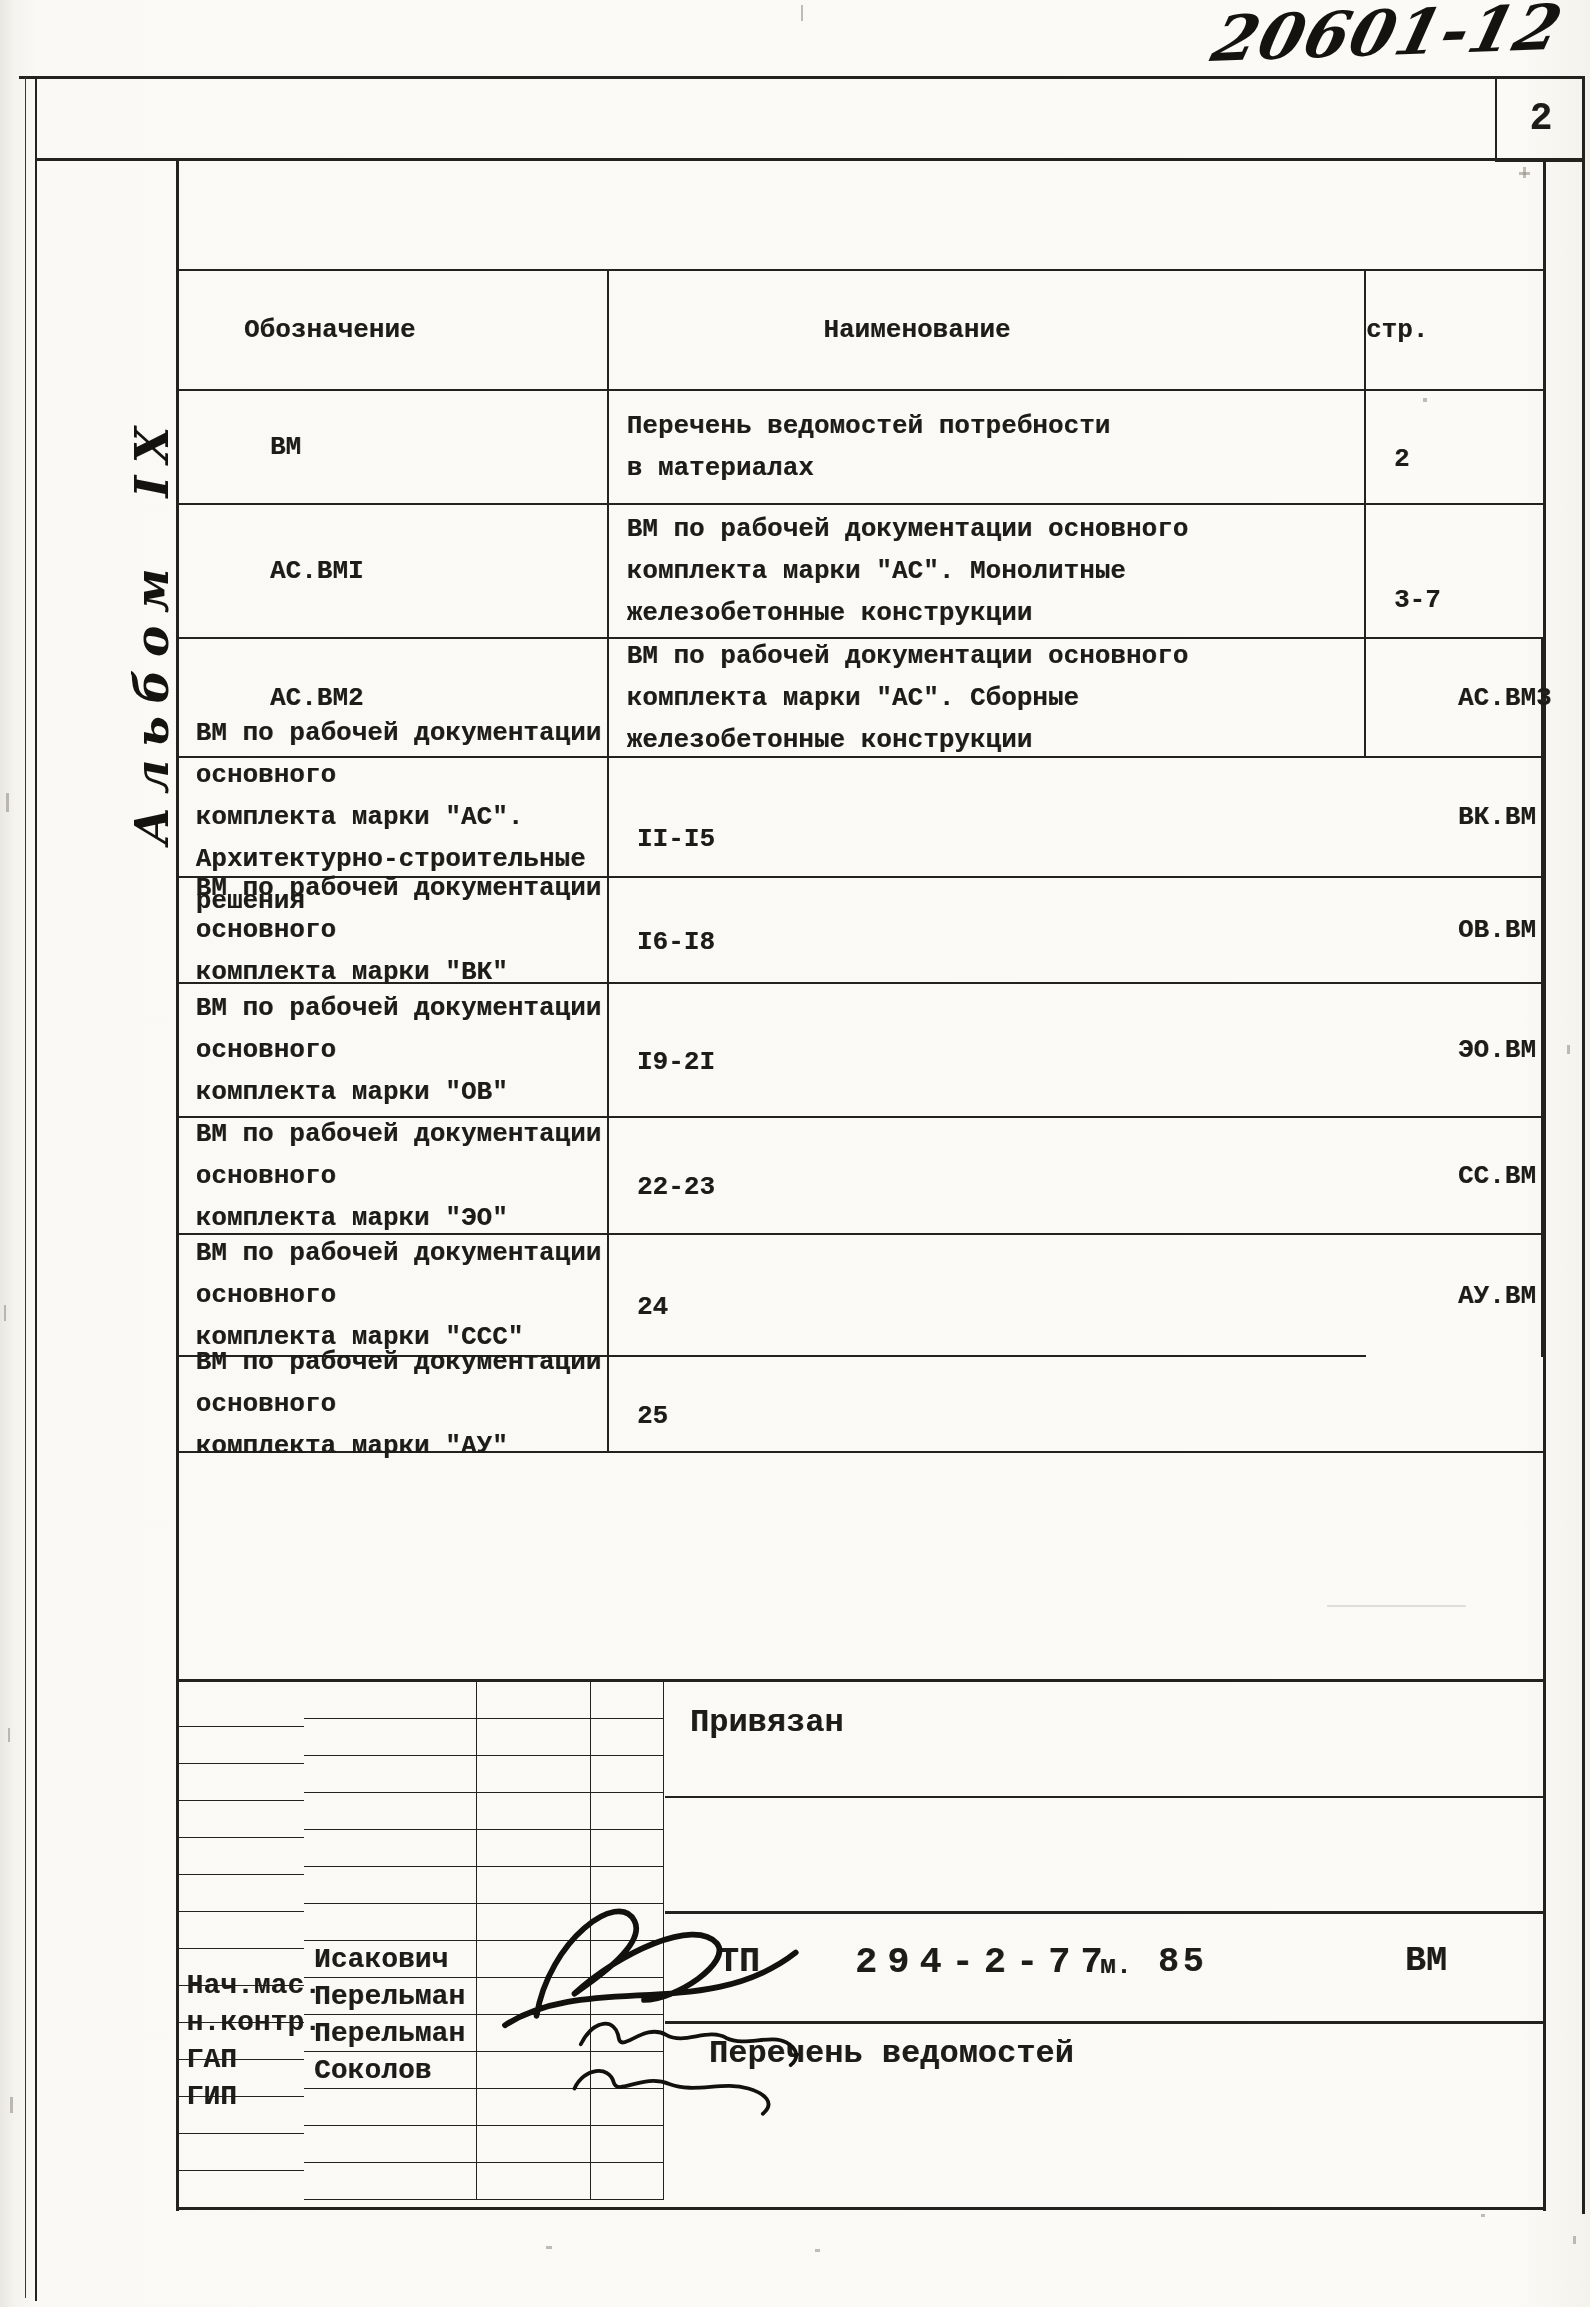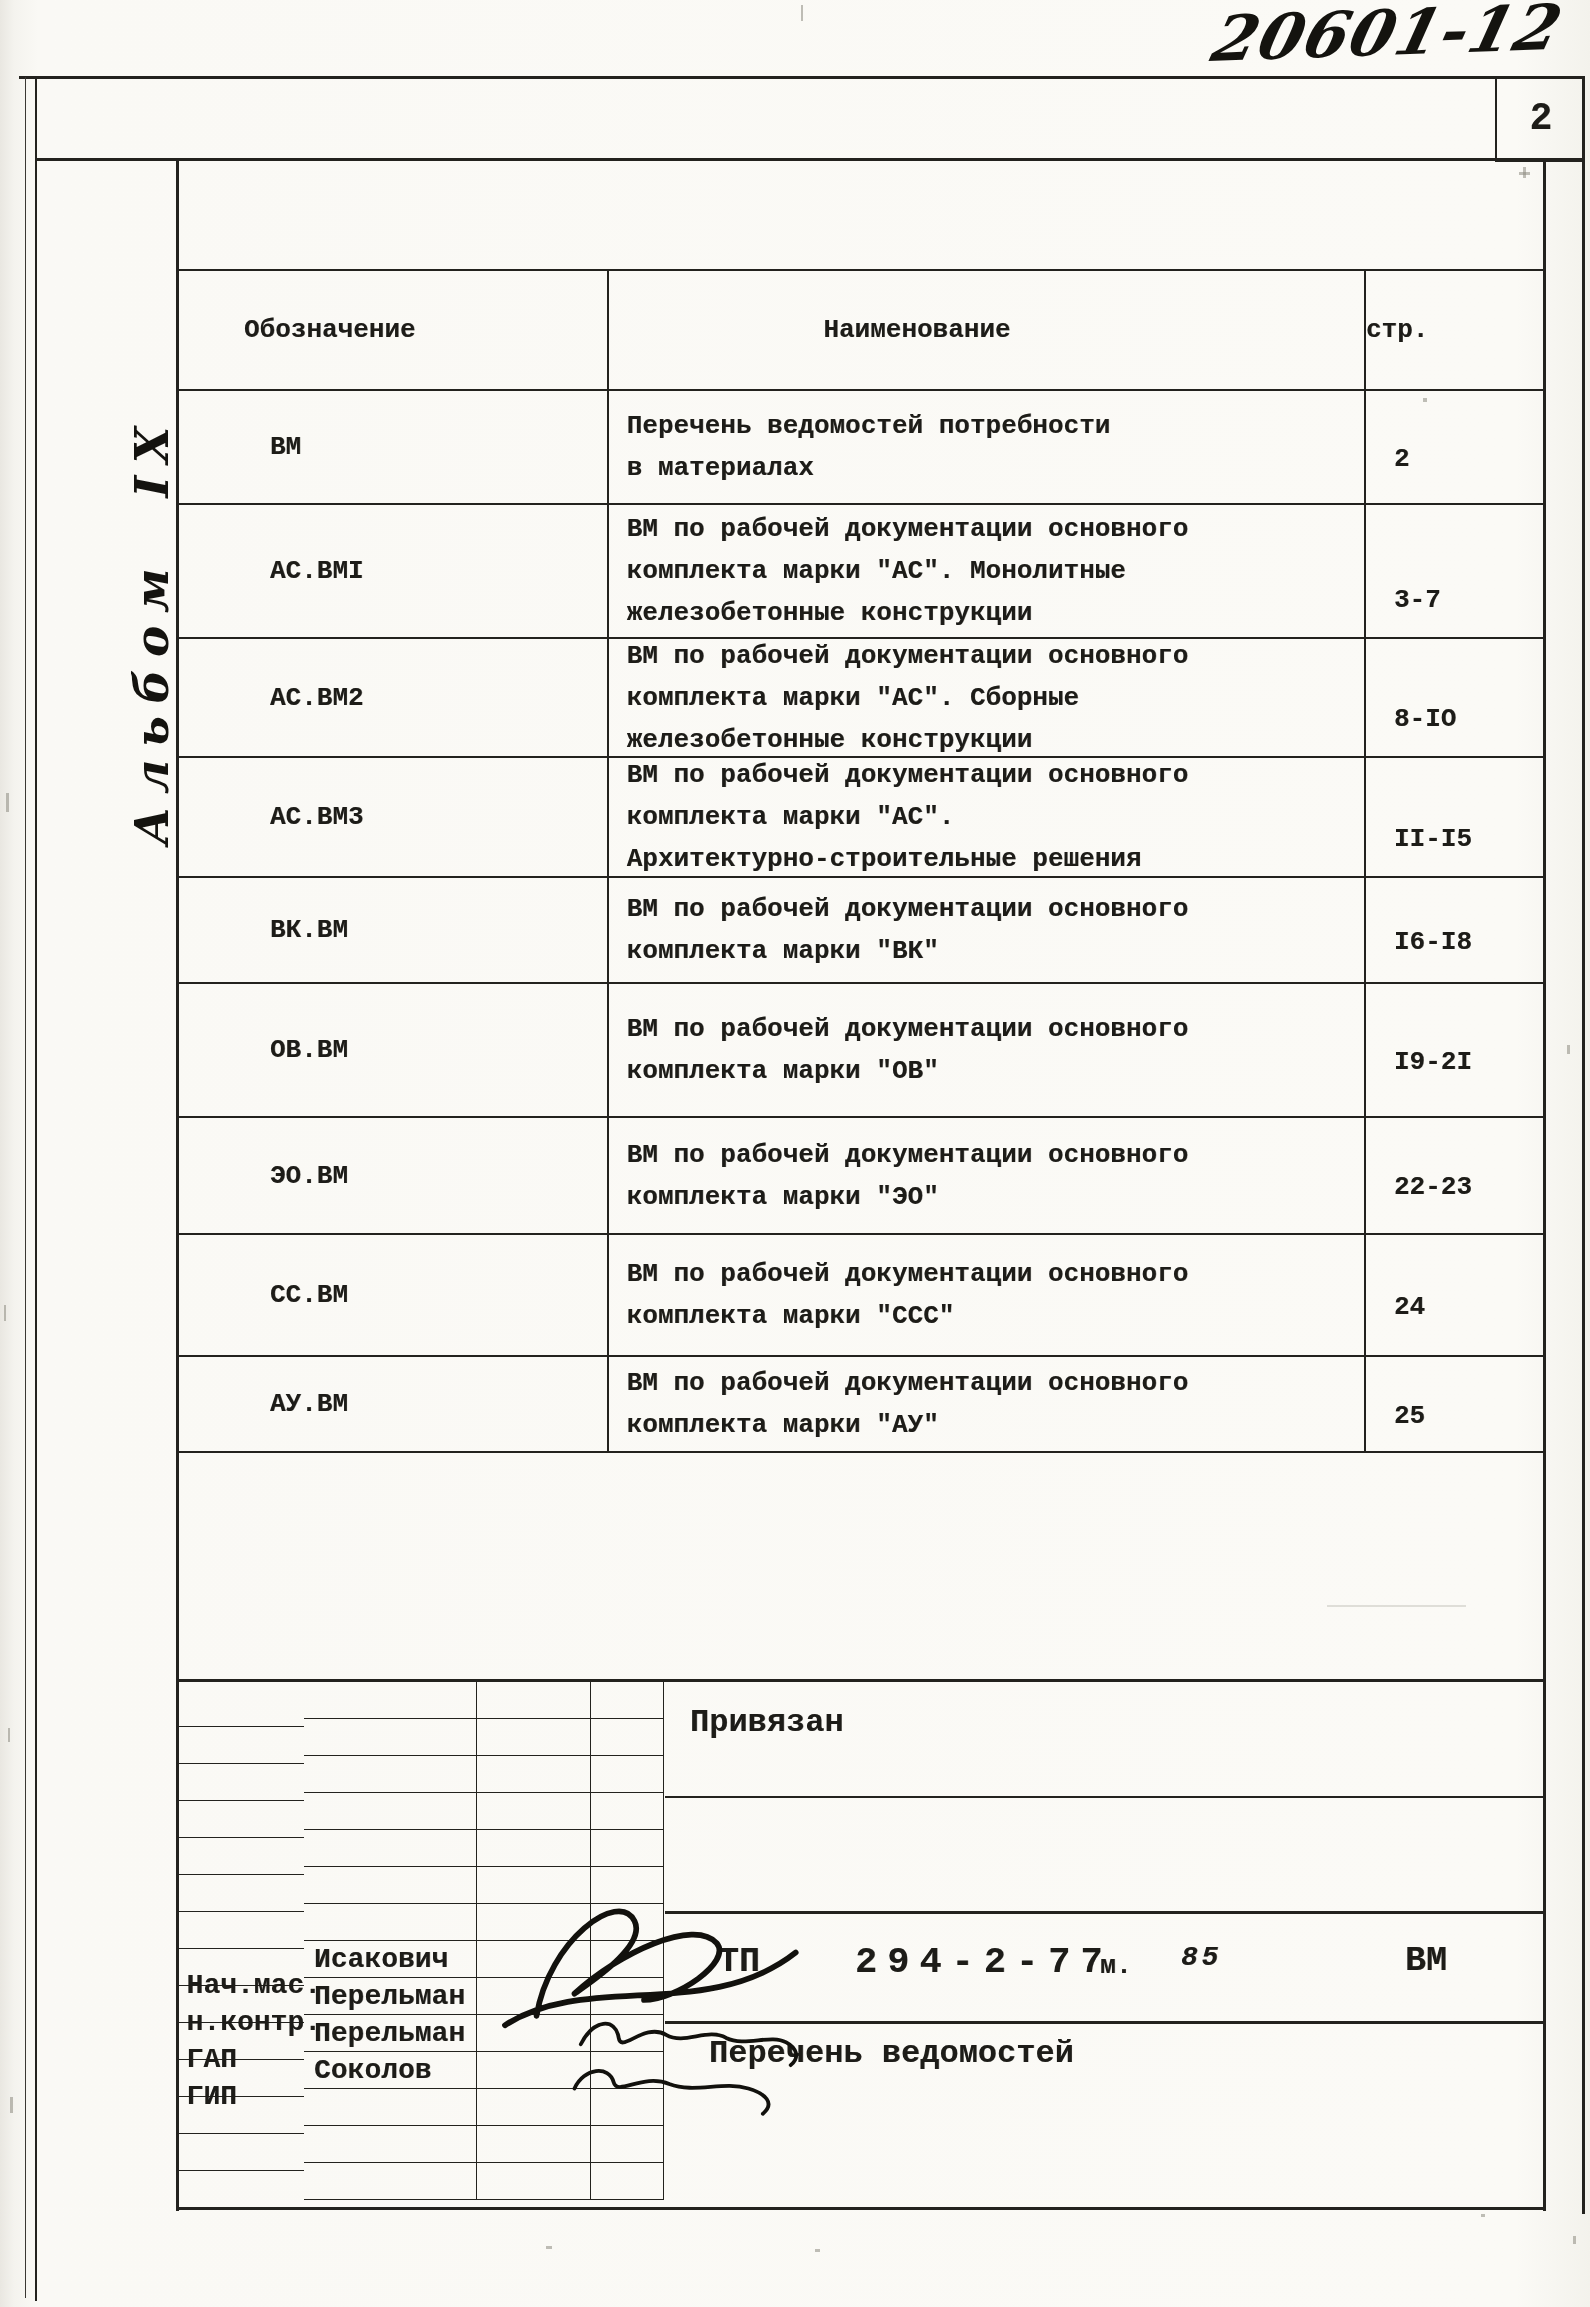--- a/index.html
+++ b/index.html
@@ -48,21 +48,21 @@
   .tbc{border-right:1.9px solid #23221e;border-bottom:1.9px solid #23221e;box-sizing:border-box;
       display:flex;align-items:center;font-size:28px;}
   .tbc.role{justify-content:flex-start;padding-left:7.6px;margin-top:44px;}
   .tbc.name{padding-left:10px;}
   .tb-right{position:absolute;left:486px;top:0;right:0;bottom:0;}
   .tb-note{position:absolute;left:25px;top:21.5px;font-size:32px;}
   .tb-band{position:absolute;left:0;top:231px;width:100%;height:107px;}
   .tb-prefix{position:absolute;left:53px;top:29px;font-size:35px;}
   .tb-number{position:absolute;left:190px;top:28px;font-size:37px;letter-spacing:10px;}
   .tb-suffix{position:absolute;left:435px;top:38px;font-size:26.5px;}
-  .tb-year{position:absolute;left:516px;top:29px;font-size:28px;letter-spacing:3.8px;font-style:italic;}
+  .tb-year{position:absolute;left:493px;top:29px;font-size:35px;letter-spacing:3.8px;}
   .tb-code{position:absolute;left:740px;top:28px;font-size:35px;}
   .tb-title{position:absolute;left:44px;top:354px;font-size:32px;line-height:36px;white-space:nowrap;}
   .sub-lbl{position:absolute;top:341px;font-size:28px;text-align:center;}
   .sub-val{position:absolute;top:379px;font-size:32px;text-align:center;}
   .tb-org{position:absolute;left:999px;right:0;top:438px;text-align:center;
       font-size:29px;line-height:36px;}
   .speck{position:absolute;background:#8d8a80;opacity:.55;}
   .sig-svg{position:absolute;left:467px;top:1883px;}
 </style>
 </head>
@@ -127,23 +127,20 @@
 
     <div class="cell des tw">
         <span>АС.ВМ2</span>
       </div>
     <div class="cell nm tw">
         <div class="name-lines">
           <div>ВМ по рабочей документации основного</div>
           <div>комплекта марки "АС". Сборные</div>
           <div>железобетонные конструкции</div>
         </div>
-      </div>
-    <div class="cell pages col-last tw low">
-        <span>8-IO</span>
       </div>
 
     <div class="cell des tw">
         <span>АС.ВМ3</span>
       </div>
     <div class="cell nm tw">
         <div class="name-lines">
           <div>ВМ по рабочей документации основного</div>
           <div>комплекта марки "АС".</div>
           <div>Архитектурно-строительные решения</div>

